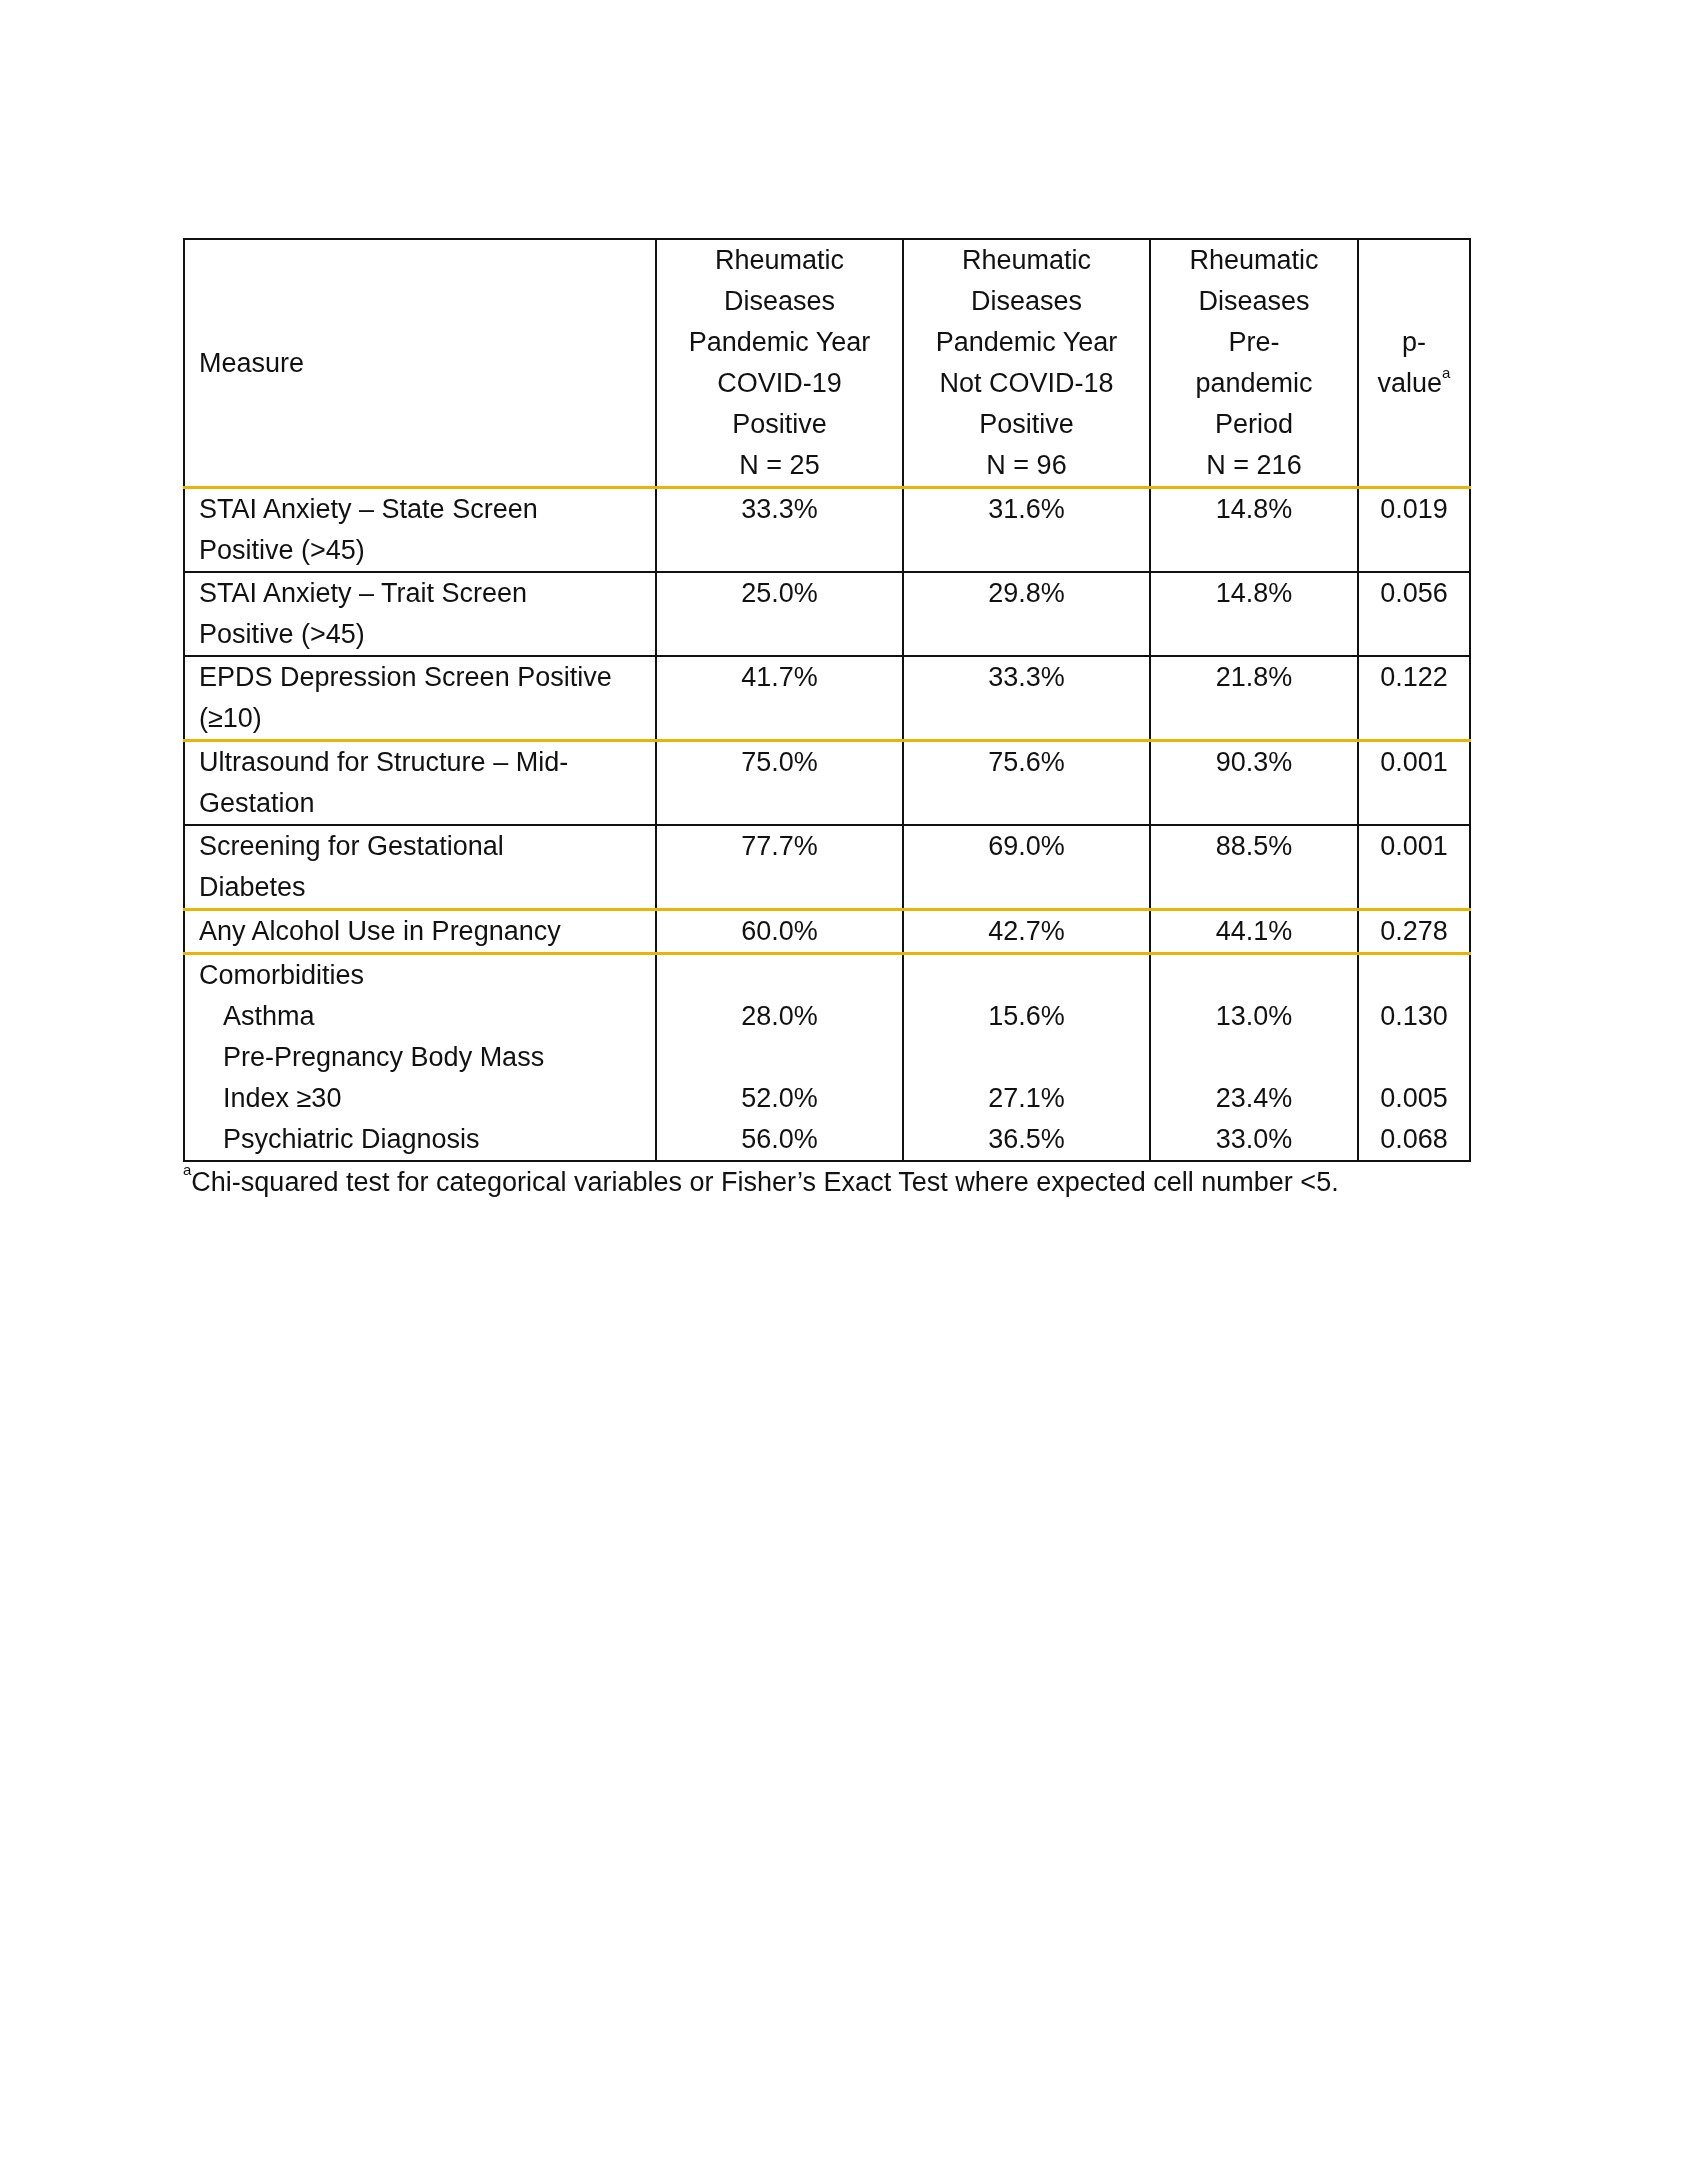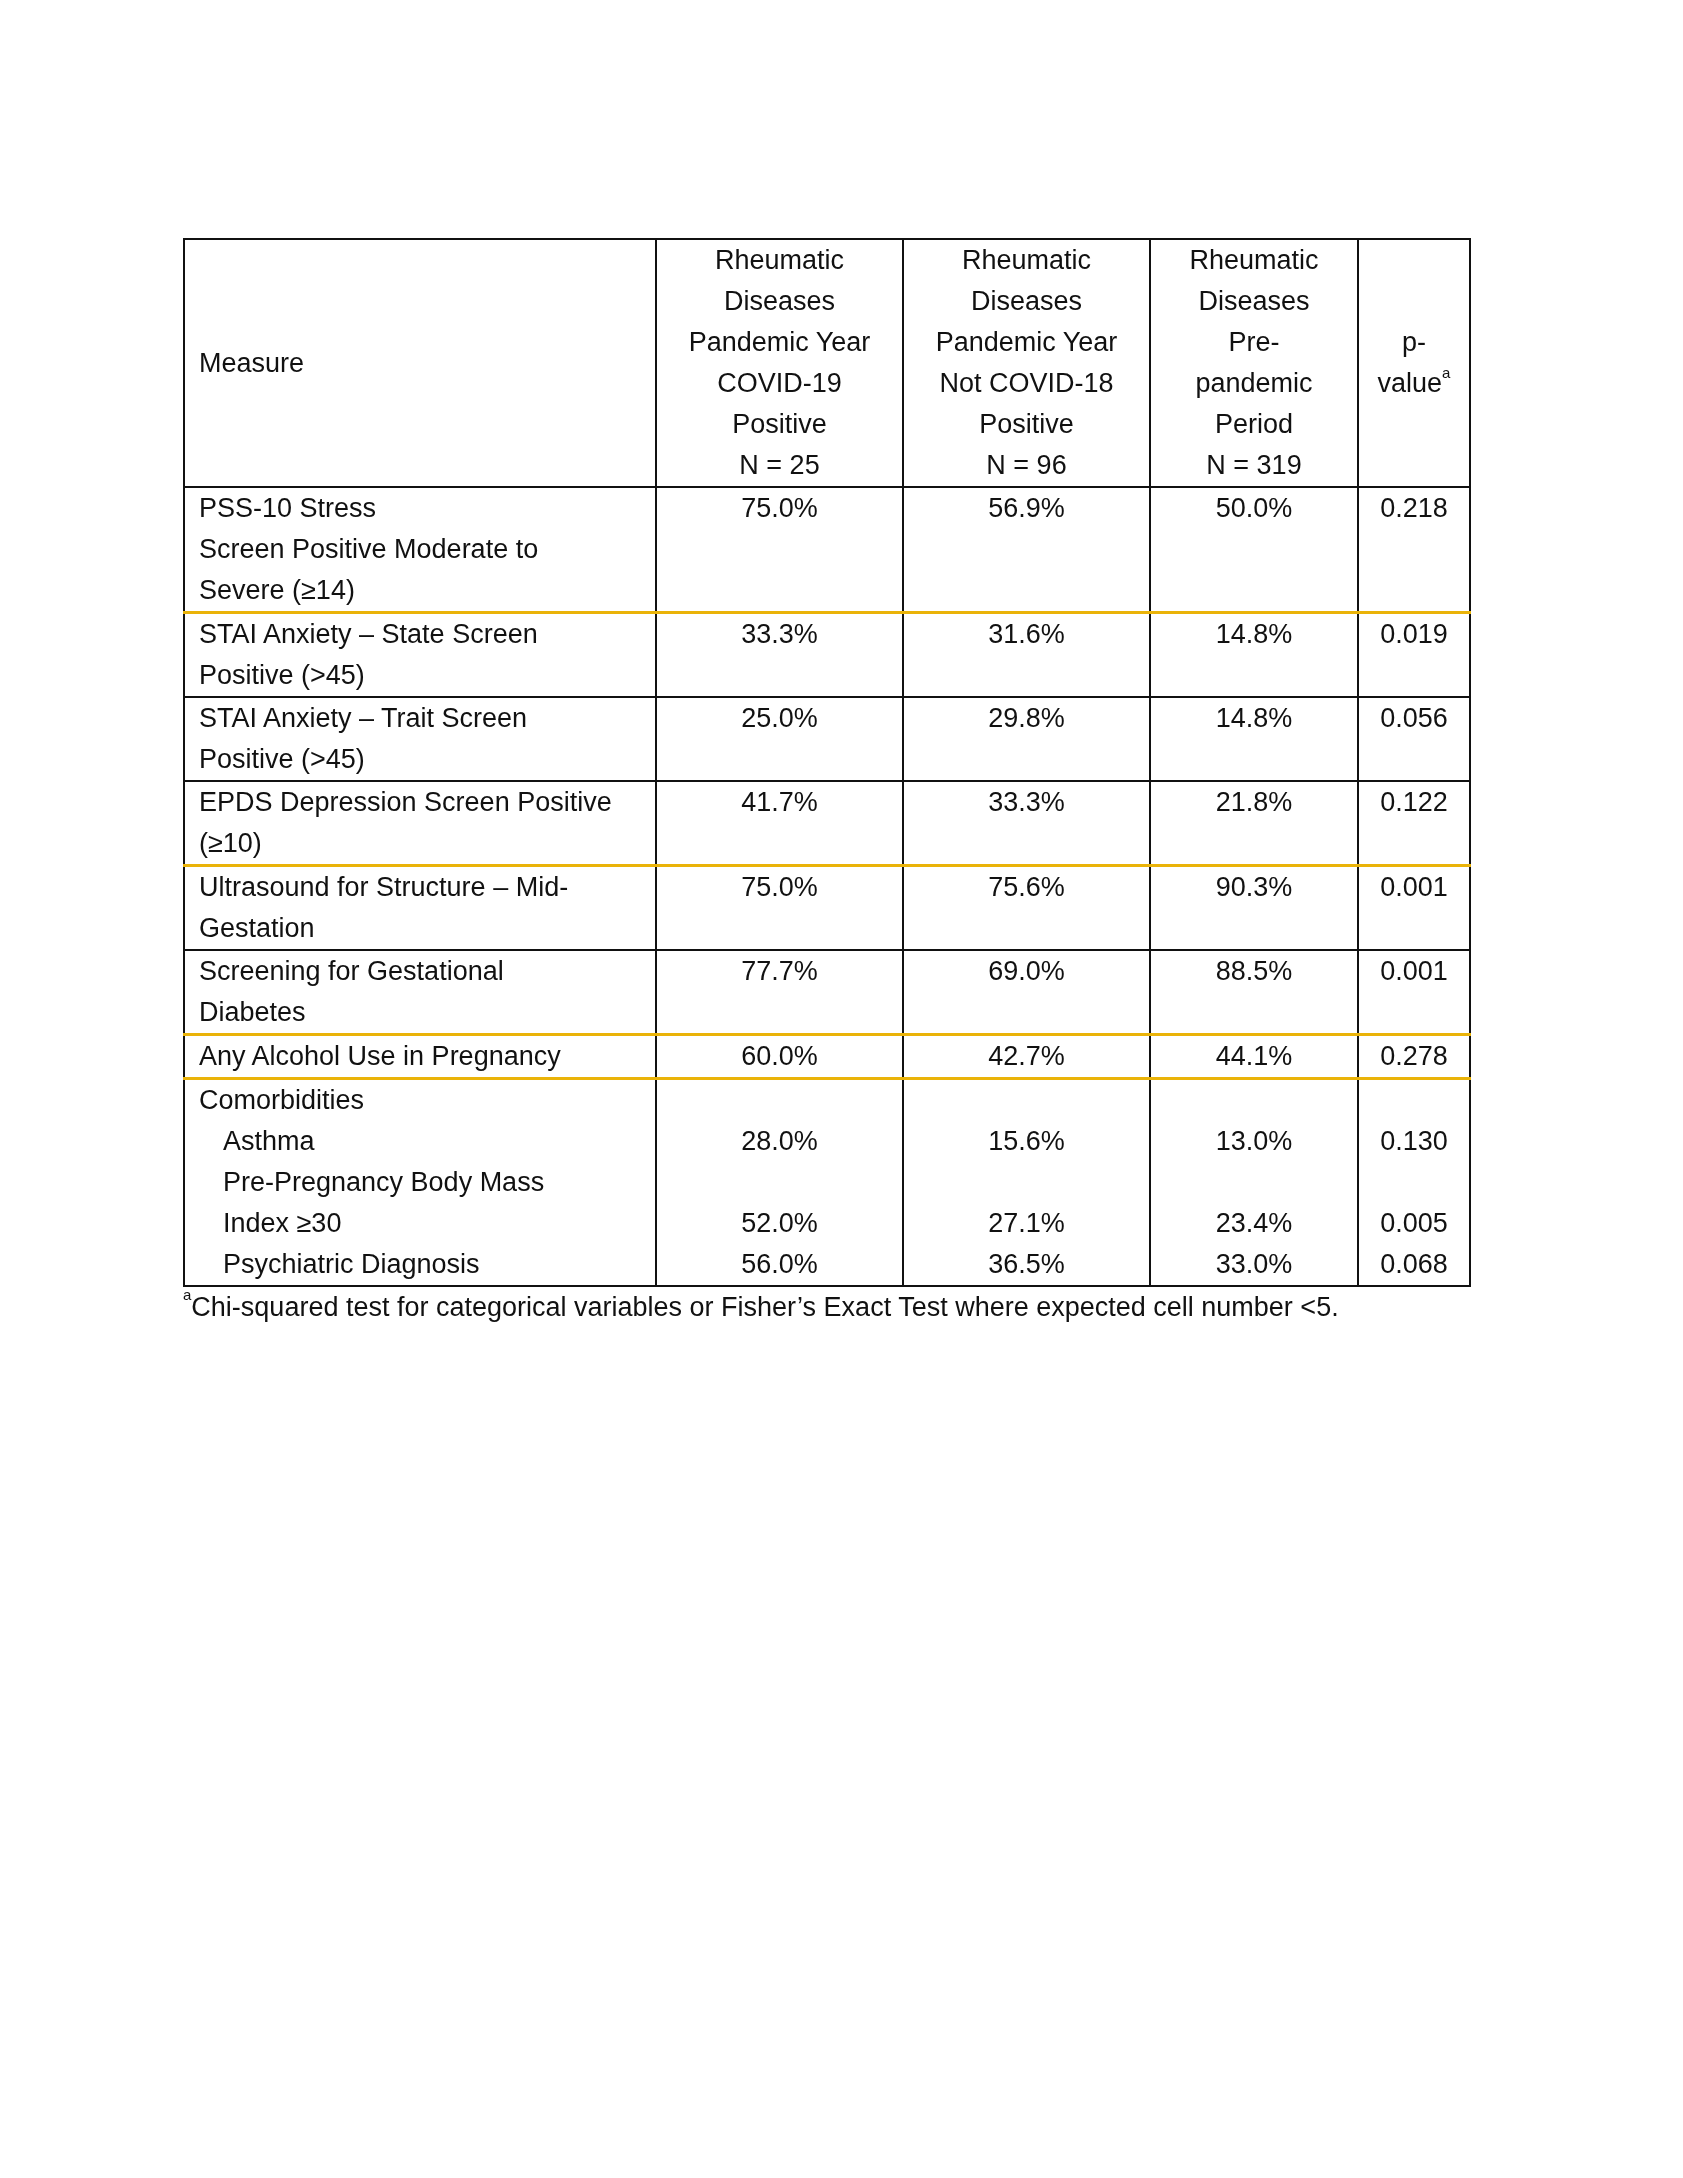--- a/index.html
+++ b/index.html
@@ -51,41 +51,30 @@
           <span class="cell-line">Not COVID-18</span>
           <span class="cell-line">Positive</span>
           <span class="cell-line">N = 96</span>
         </th>
         <th class="center">
           <span class="cell-line">Rheumatic</span>
           <span class="cell-line">Diseases</span>
           <span class="cell-line">Pre-</span>
           <span class="cell-line">pandemic</span>
           <span class="cell-line">Period</span>
-          <span class="cell-line">N = 319</span>
+          <span class="cell-line">N = 216</span>
         </th>
         <th class="center">
           <span class="cell-line">p-</span>
           <span class="cell-line"><span>value</span><sup>a</sup></span>
         </th>
       </tr>
     </thead>
     <tbody id="tbody">
 
-      <tr class="row-pss">
-        <td class="left">
-          <span class="cell-line">PSS-10 Stress</span>
-          <span class="cell-line">Screen Positive Moderate to</span>
-          <span class="cell-line">Severe (≥14)</span>
-        </td>
-        <td class="center">75.0%</td>
-        <td class="center">56.9%</td>
-        <td class="center">50.0%</td>
-        <td class="center">0.218</td>
-      </tr>
 
       <tr class="row-two thick-top">
         <td class="left">
           <span class="cell-line">STAI Anxiety – State Screen</span>
           <span class="cell-line">Positive (&gt;45)</span>
         </td>
         <td class="center">33.3%</td>
         <td class="center">31.6%</td>
         <td class="center">14.8%</td>
         <td class="center">0.019</td>

